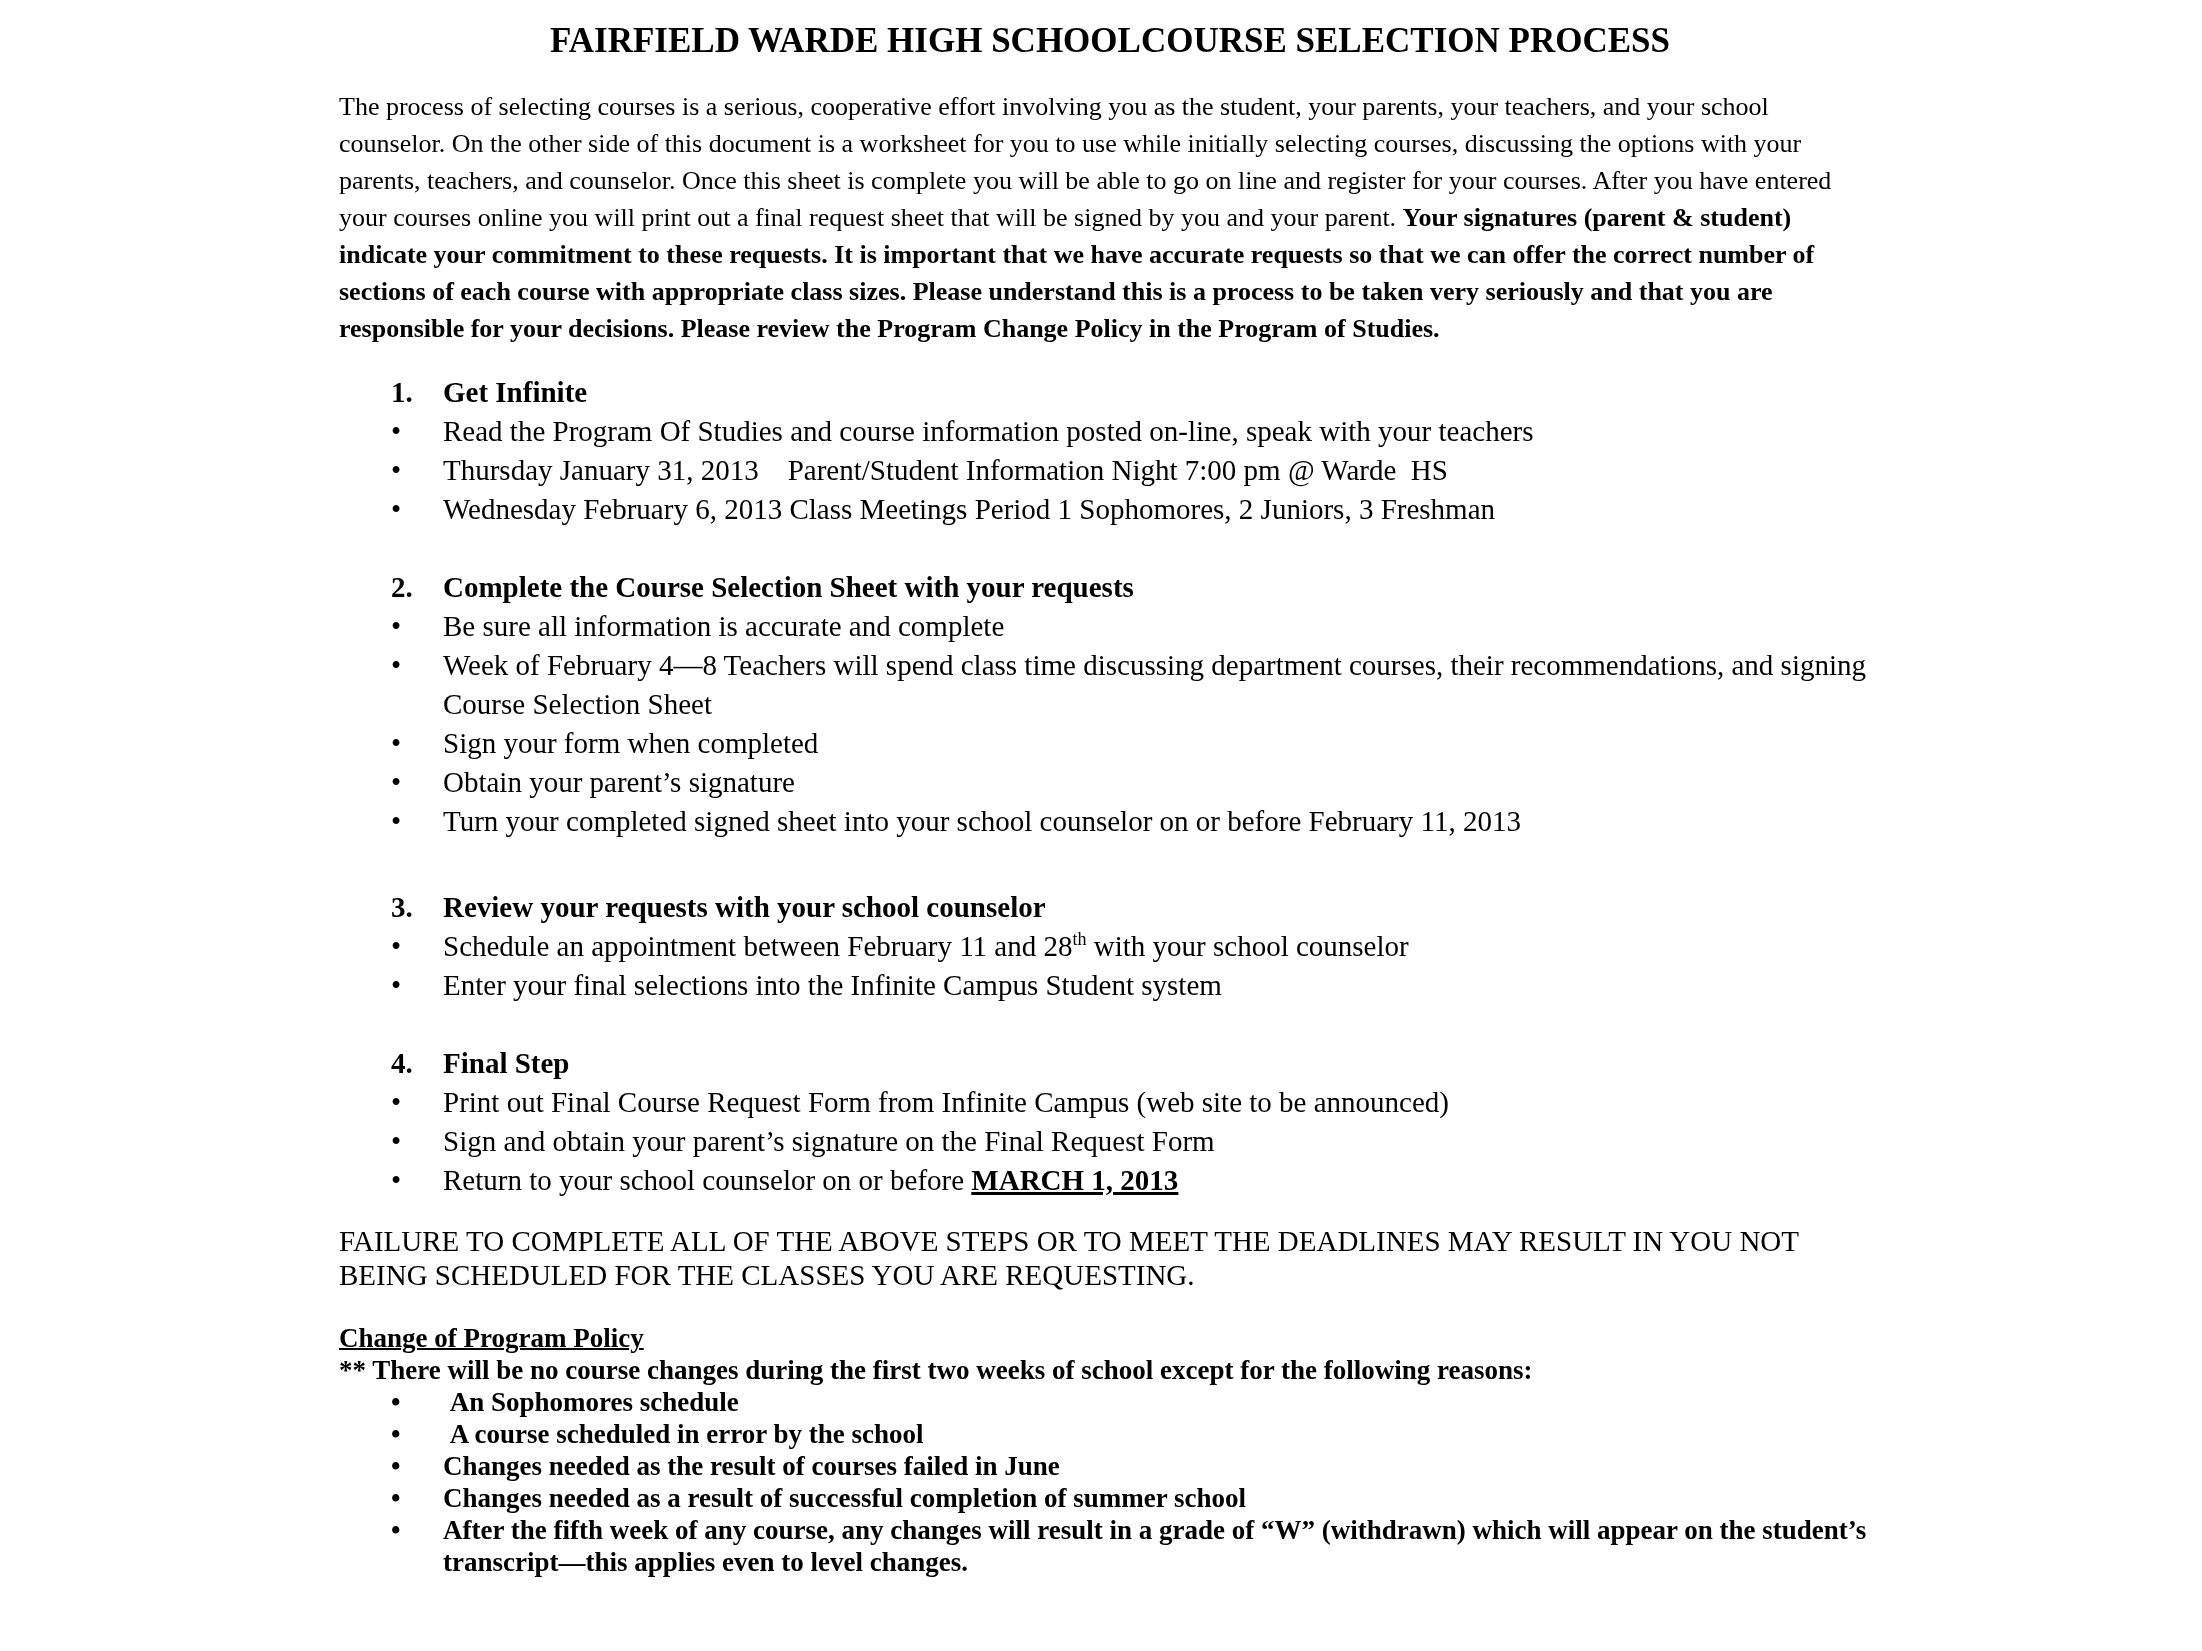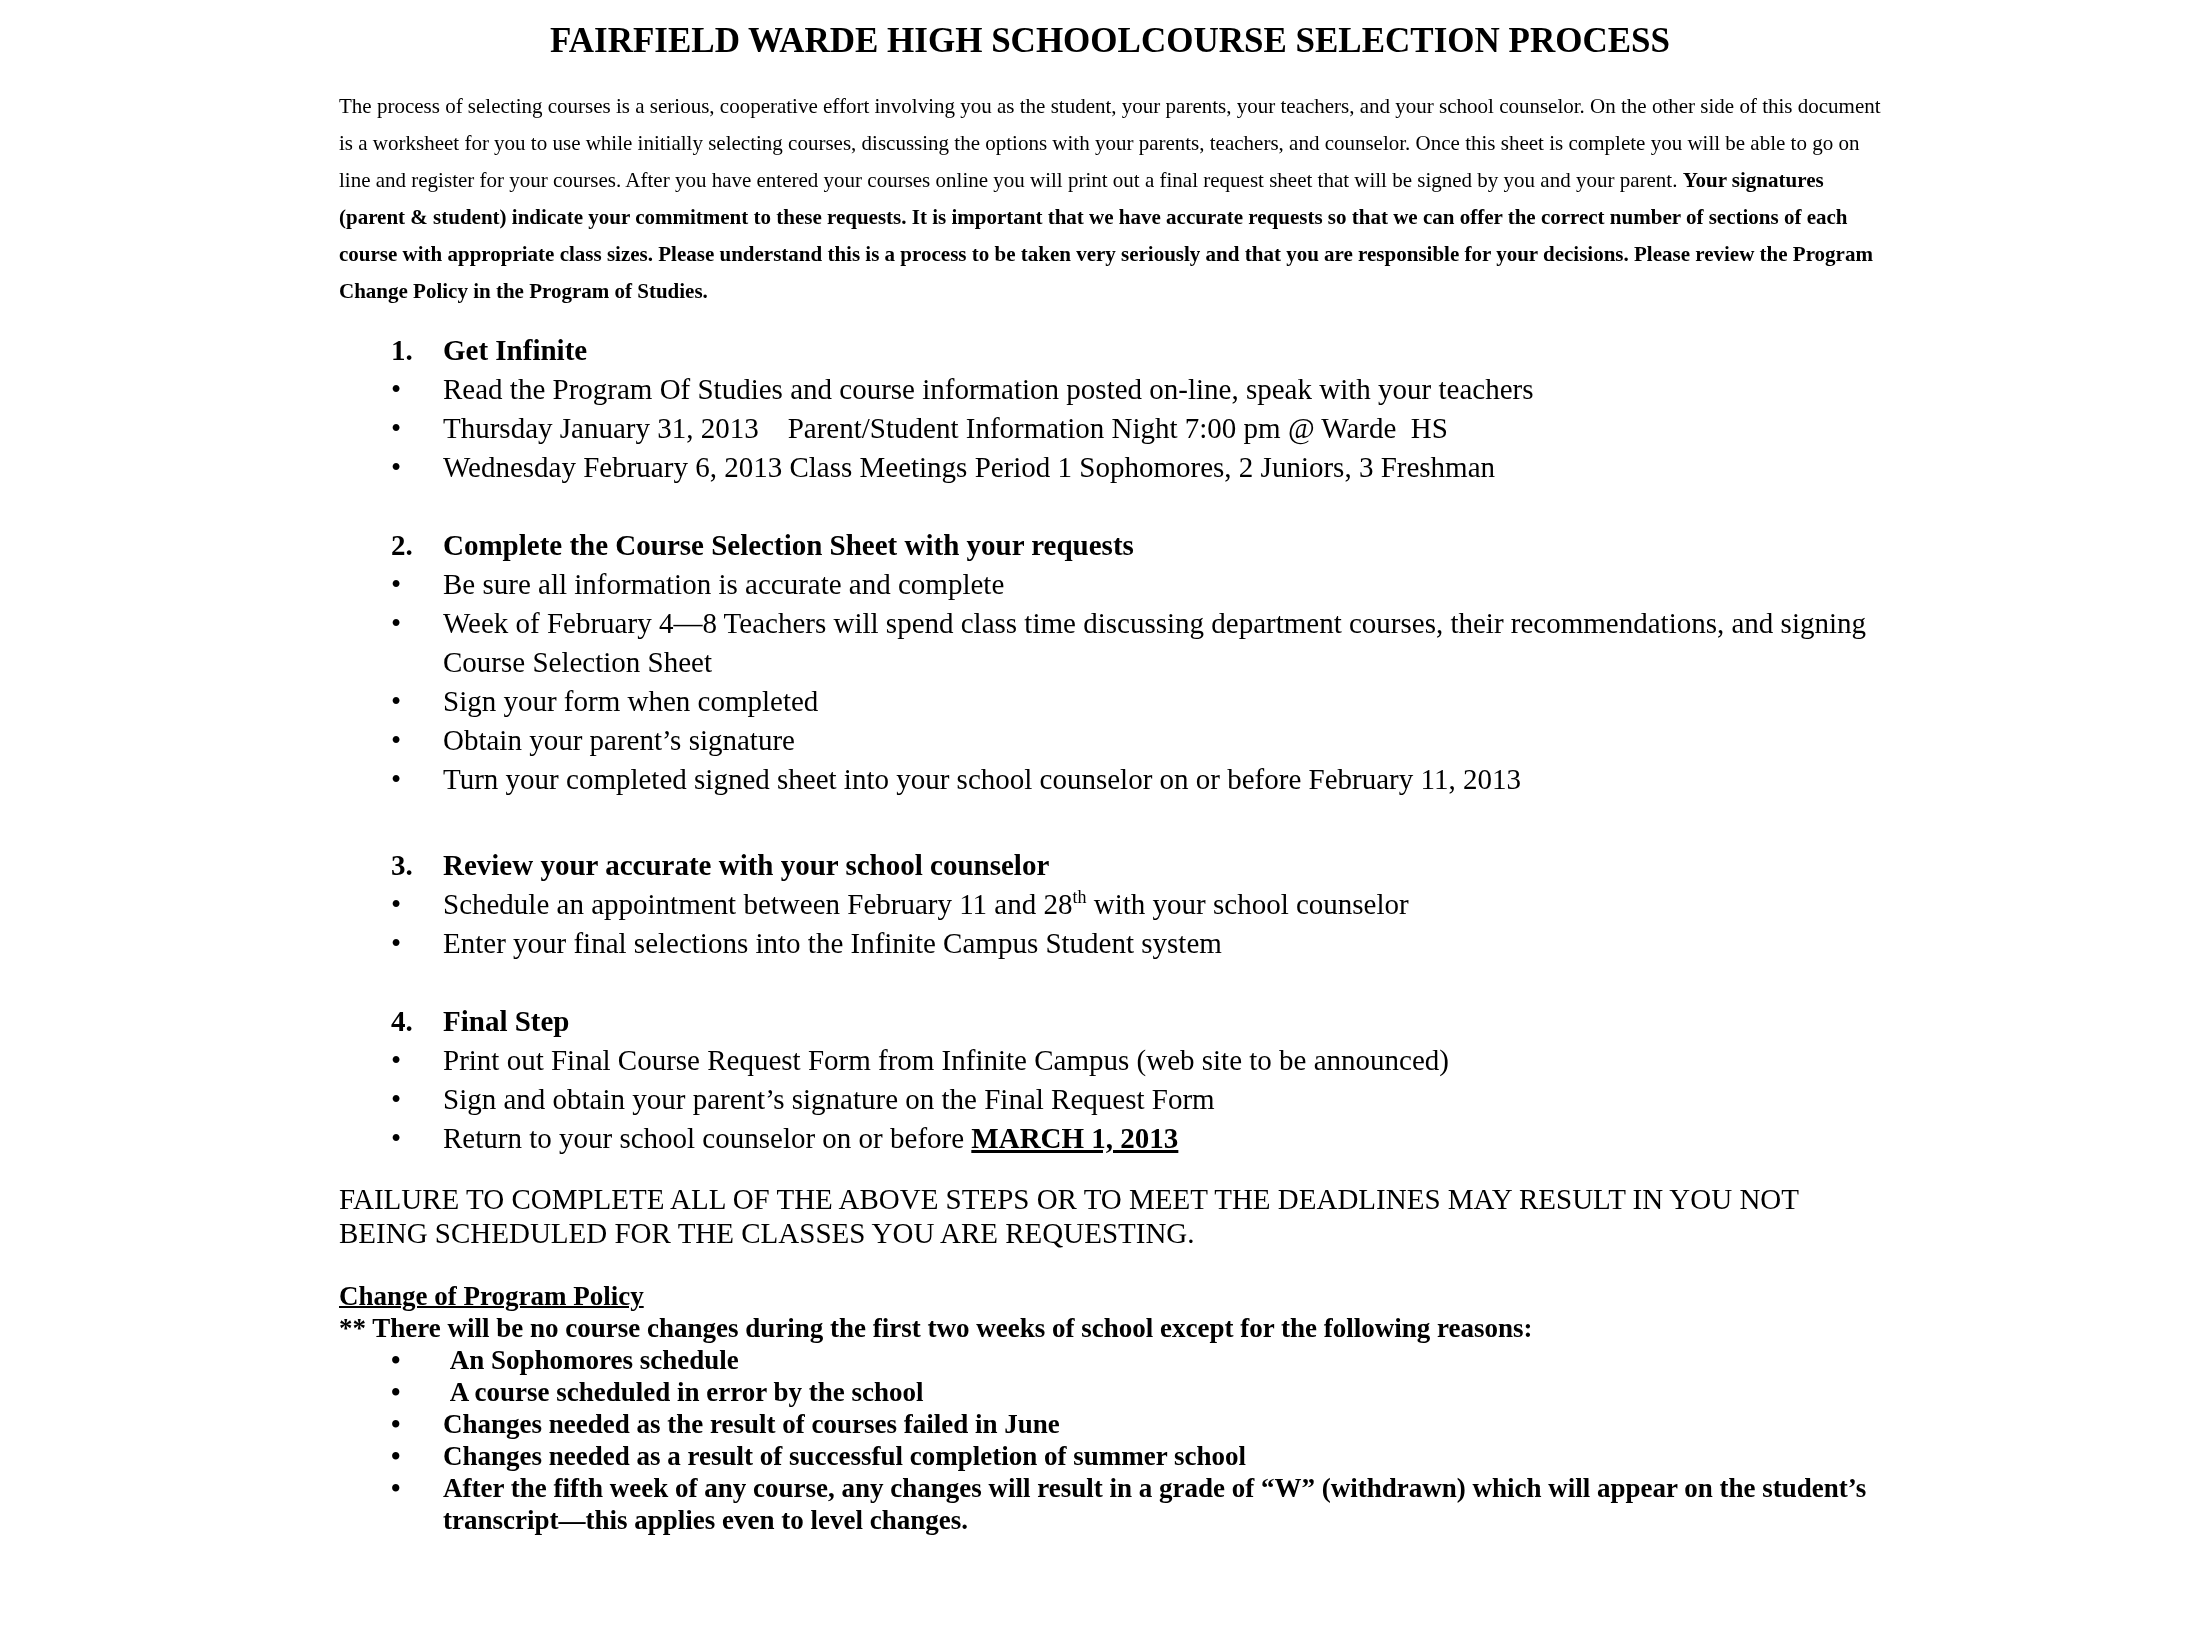--- a/index.html
+++ b/index.html
@@ -24,21 +24,21 @@
   .title {
     margin: 0;
     text-align: center;
     font-size: 35px;
     font-weight: bold;
     line-height: 43px;
     white-space: nowrap;
   }
   .intro {
     margin-top: 26px;
-    font-size: 21px;
+    font-size: 26px;
     line-height: 37px;
   }
   .intro .bold { font-weight: bold; }
   .steps { margin-top: 20.6px; }
   .step { margin-top: 39px; }
   .step.extra-gap { margin-top: 47px; }
   .row {
     display: flex;
     align-items: flex-start;
     font-size: 29px;
@@ -131,21 +131,21 @@
       </div>
       <div class="row">
         <span class="marker">•</span>
         <span class="li-text">Turn your completed signed sheet into your school counselor on or before February 11, 2013</span>
       </div>
     </div>
 
     <div class="step extra-gap">
       <div class="row heading">
         <span class="marker">3.</span>
-        <span class="li-text">Review your accurate with your school counselor</span>
+        <span class="li-text">Review your requests with your school counselor</span>
       </div>
       <div class="row">
         <span class="marker">•</span>
         <span class="li-text"><span>Schedule an appointment between February 11 and 28</span><sup>th</sup><span> with your school counselor</span></span>
       </div>
       <div class="row">
         <span class="marker">•</span>
         <span class="li-text">Enter your final selections into the Infinite Campus Student system</span>
       </div>
     </div>

